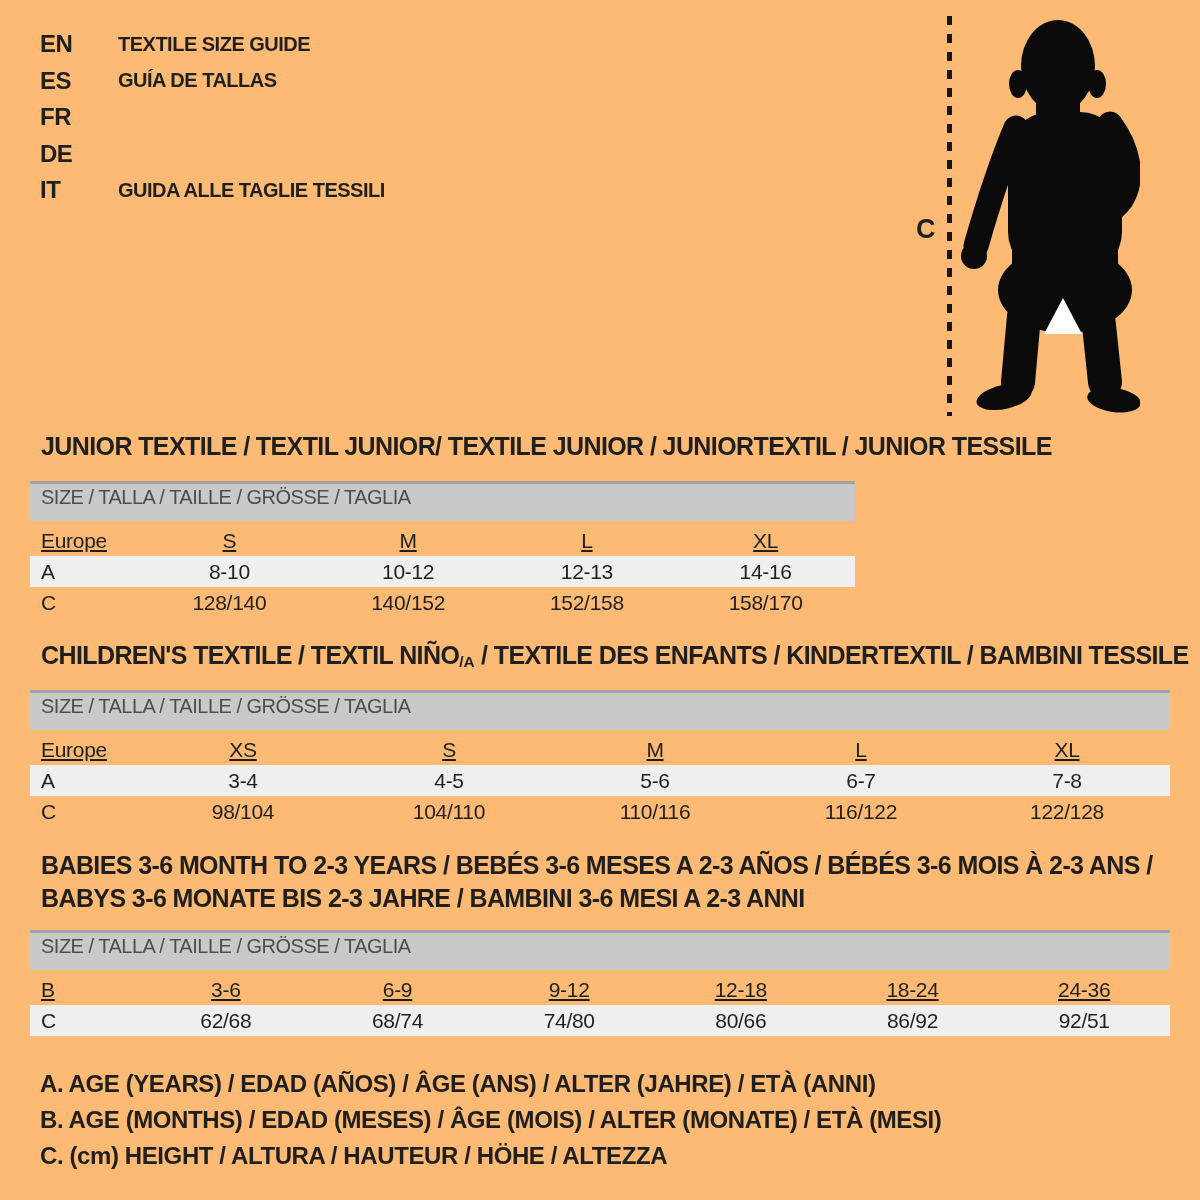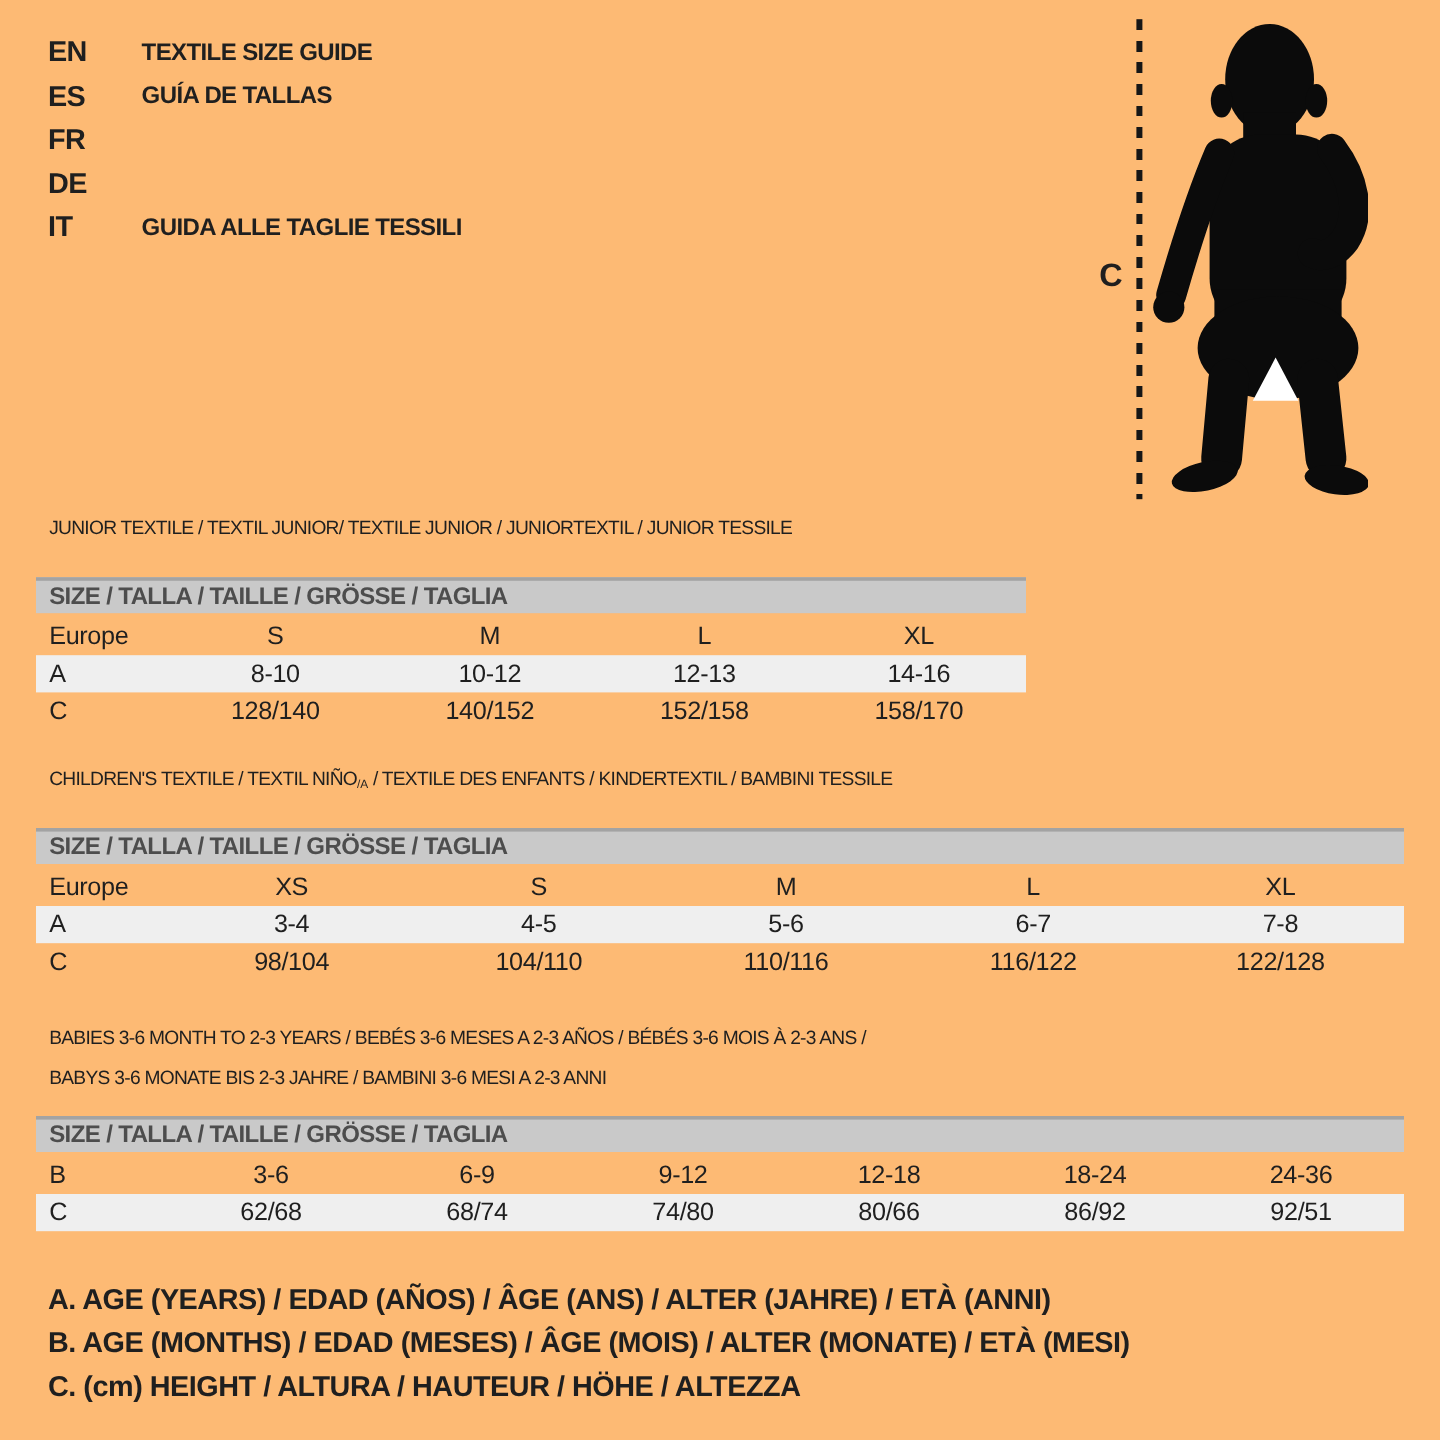--- a/index.html
+++ b/index.html
@@ -15,38 +15,38 @@
 
   
   .dash-line{
     position:absolute;left:947px;top:16px;width:5px;height:400px;
     background:repeating-linear-gradient(to bottom,#161616 0 9px,transparent 9px 18px);
   }
   .fig-label{position:absolute;left:916px;top:214px;font-size:27px;font-weight:700;}
   .silhouette{position:absolute;left:960px;top:16px;width:180px;height:402px;}
 
   
-  .section-title{position:absolute;font-weight:400;font-size:16px;letter-spacing:-0.6px;white-space:nowrap;}
+  .section-title{position:absolute;font-weight:700;font-size:25px;letter-spacing:-0.6px;white-space:nowrap;}
   .t-junior{left:41px;top:432px;}
   .t-children{left:41px;top:641px;}
   .t-babies{left:41px;top:849px;line-height:33px;}
   .title-sub{font-size:0.62em;position:relative;top:3px;letter-spacing:0;}
 
   
   .table{position:absolute;left:30px;}
   .tbl-junior{top:481px;width:825px;}
   .tbl-children{top:690px;width:1140px;}
   .tbl-babies{top:930px;width:1140px;}
   .size-bar{
-    box-sizing:border-box;height:30px;background:#c9c9c9;border-top:3px solid #a3a3a3;
-    color:#4d4d4d;font-weight:700;font-size:20px;letter-spacing:-0.5px;
+    box-sizing:border-box;height:40px;background:#c9c9c9;border-top:3px solid #a3a3a3;
+    color:#4d4d4d;font-weight:400;font-size:20px;letter-spacing:-0.5px;
     line-height:26px;padding-left:11px;
   }
   .trow{display:grid;height:31px;align-items:center;font-size:21px;letter-spacing:-0.3px;}
-  .trow.gap{margin-top:4px;}
+  .trow.gap{margin-top:4px;text-decoration:underline;}
   .trow.alt{background:#efefef;}
   .cols5{grid-template-columns:110px repeat(4,1fr);}
   .cols6{grid-template-columns:110px repeat(5,1fr);}
   .cols7{grid-template-columns:110px repeat(6,1fr);}
   .cell{text-align:center;}
   .cell.first{text-align:left;padding-left:11px;}
 
   
   .legend{position:absolute;left:40px;top:1066px;font-weight:700;font-size:24px;
     letter-spacing:-0.4px;line-height:36px;white-space:nowrap;}

